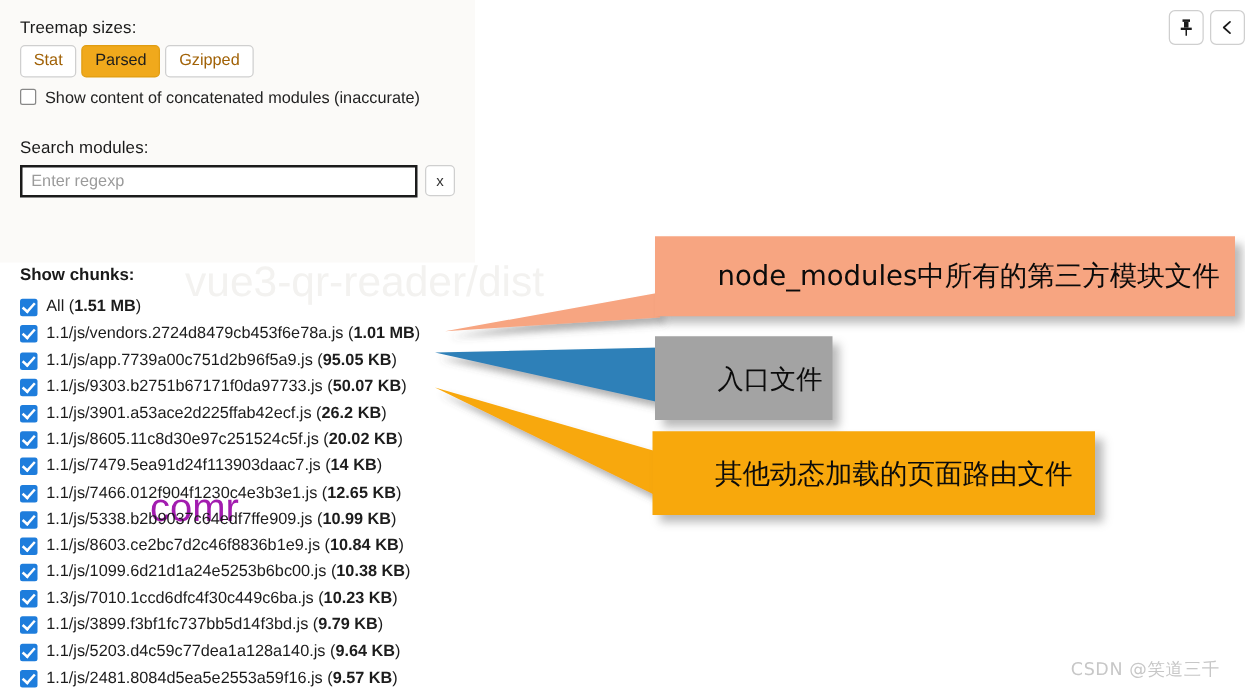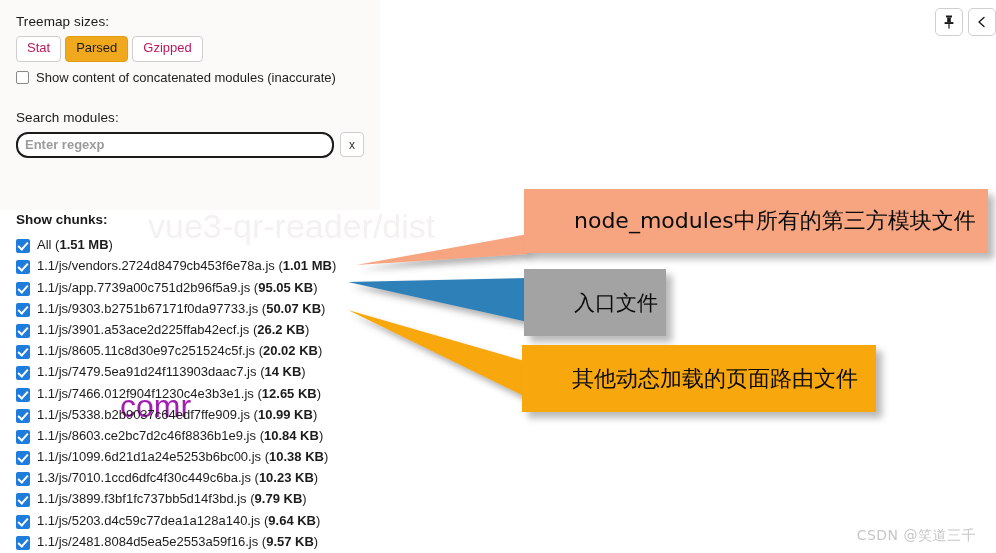--- a/index.html
+++ b/index.html
@@ -60,21 +60,21 @@
     color: #1a1a1a;
     margin: 0 0 7px 0;
     letter-spacing: 0.1px;
   }
 
   
   .btn-group { display: flex; gap: 4px; margin-bottom: 7px; }
   .seg-btn {
     font-family: "Liberation Sans", sans-serif;
     font-size: 13px;
-    color: #be185d;
+    color: #a16207;
     background: #ffffff;
     border: 1px solid #cfcfcf;
     border-radius: 4px;
     padding: 4px 10px 5px 10px;
     line-height: 1.15;
     cursor: pointer;
   }
   .seg-btn.active {
     background: #f0a91c;
     border-color: #e09d12;
@@ -105,28 +105,27 @@
   }
   .cb-label { font-size: 13px; color: #222; line-height: 17px; }
 
   
   #search-label { margin-top: 24px; }
   #search-row { display: flex; align-items: center; gap: 6px; }
   #search-input {
     flex: 1 1 auto;
     height: 26px;
     border: 2px solid #1b1b1b;
-    border-radius: 12px;
+    border-radius: 0;
     background: #ffffff;
     font-size: 13px;
     font-family: "Liberation Sans", sans-serif;
     color: #333;
     padding: 0 7px;
     outline: none;
-    font-weight: bold;
   }
   #search-input::placeholder { color: #9b9b9b; }
   #search-clear {
     width: 24px; height: 25px;
     border: 1px solid #cfcfcf;
     border-radius: 4px;
     background: #ffffff;
     font-size: 12px;
     color: #333;
     cursor: pointer;

